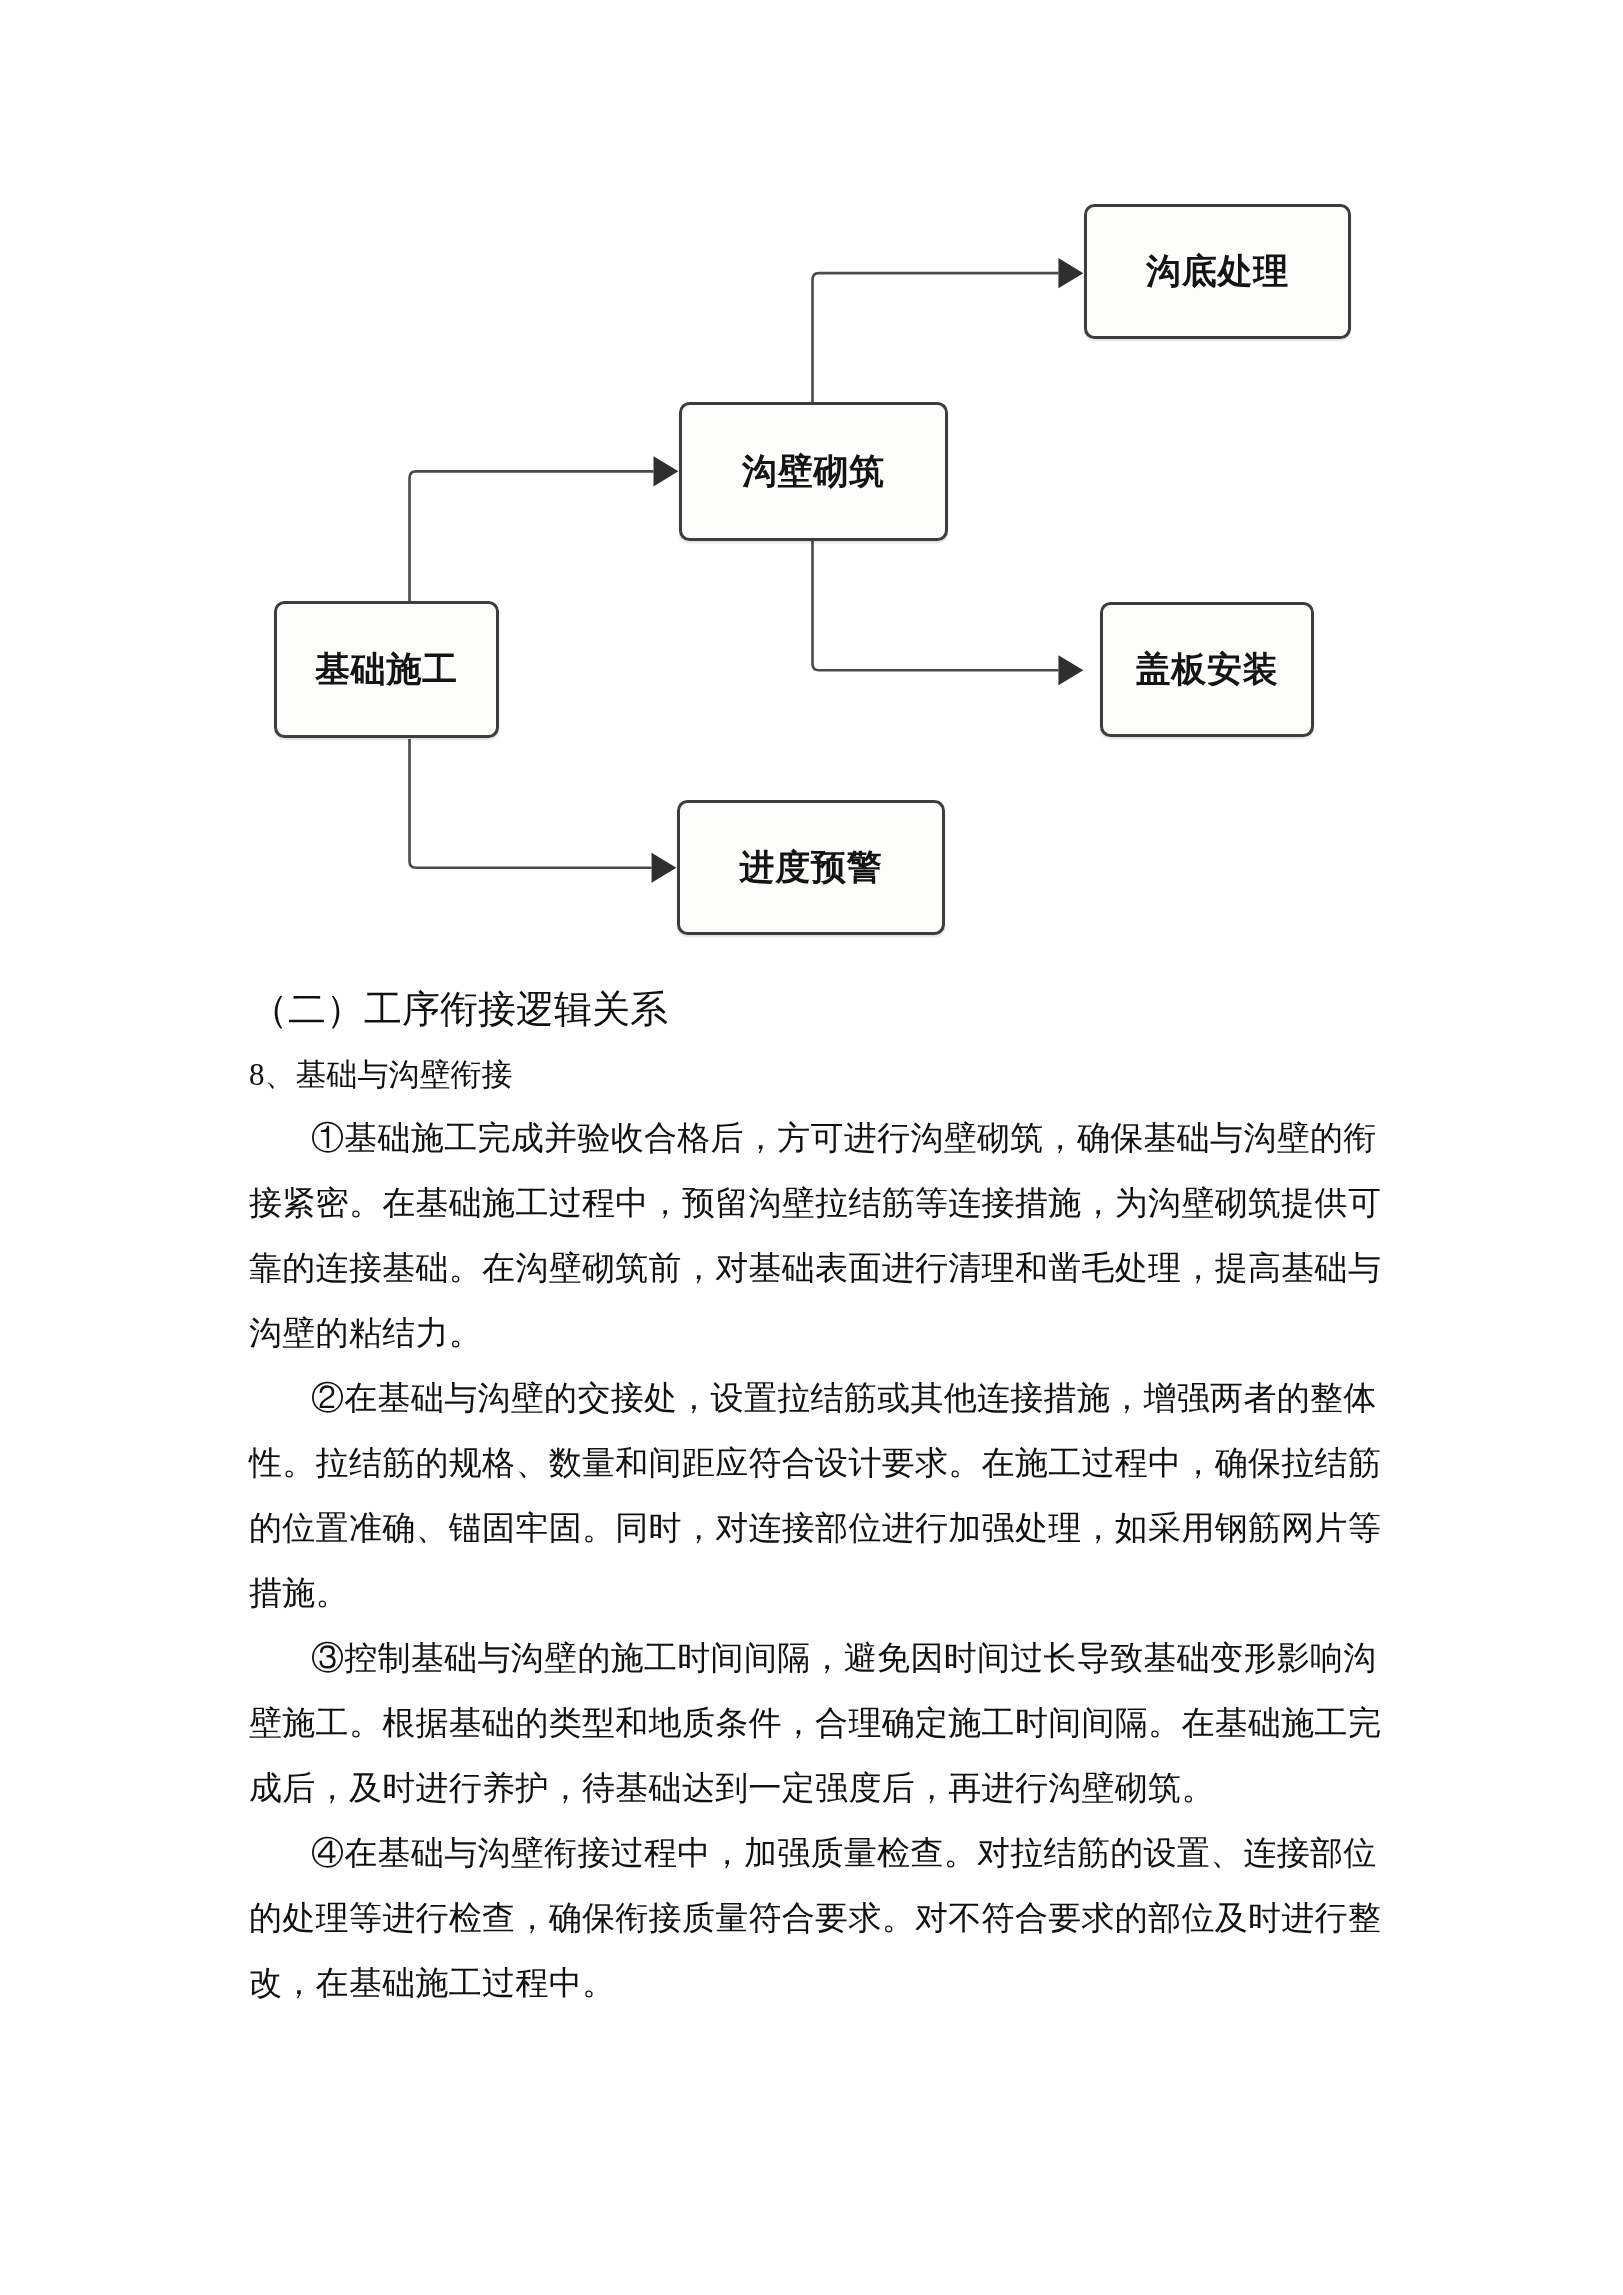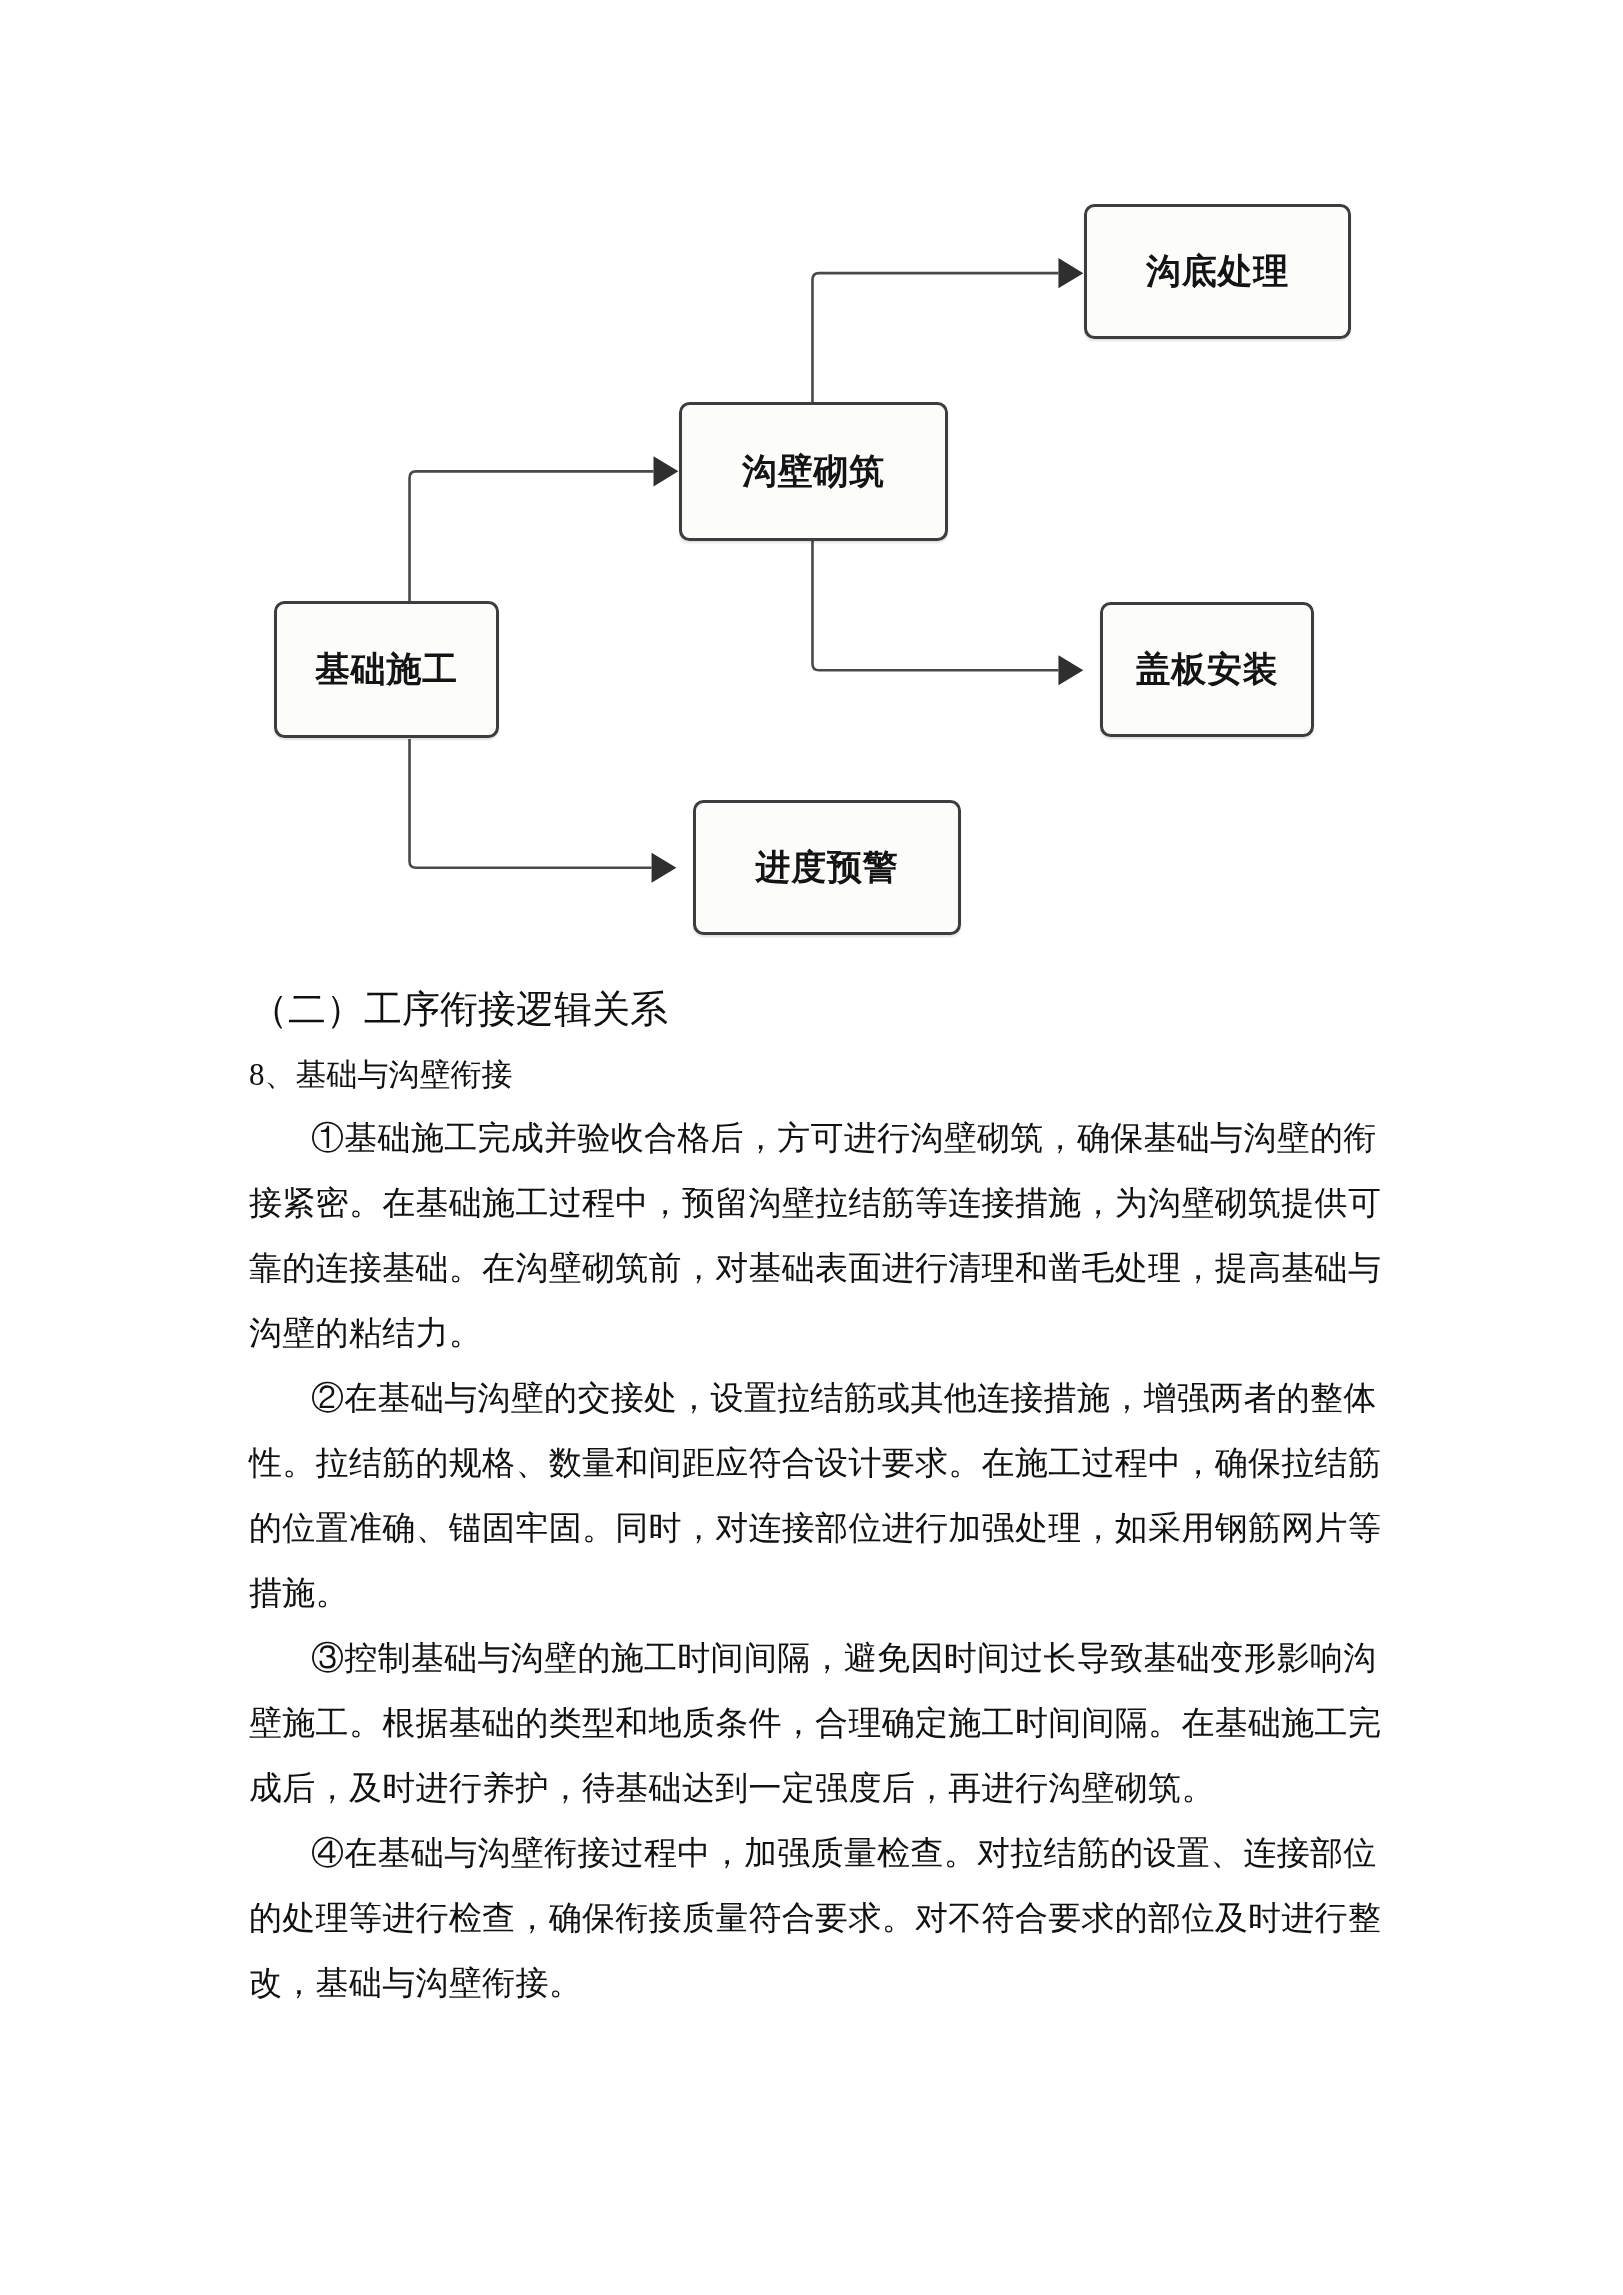--- a/index.html
+++ b/index.html
@@ -79,21 +79,21 @@
     </div>
 
     <div class="node" style="left:274px;top:601px;width:225px;height:137px;">
       <span class="node-label">基础施工</span>
     </div>
 
     <div class="node" style="left:1100px;top:602px;width:214px;height:135px;">
       <span class="node-label">盖板安装</span>
     </div>
 
-    <div class="node" style="left:677px;top:800px;width:268px;height:135px;margin-left:16px;">
+    <div class="node" style="left:677px;top:800px;width:268px;height:135px;">
       <span class="node-label">进度预警</span>
     </div>
   </div>
 
   <h2 class="heading">（二）工序衔接逻辑关系</h2>
 
   <h3 class="subheading">8、基础与沟壁衔接</h3>
 
   <div class="body-text">
 
@@ -106,17 +106,17 @@
     <div class="bl">性。拉结筋的规格、数量和间距应符合设计要求。在施工过程中，确保拉结筋</div>
     <div class="bl">的位置准确、锚固牢固。同时，对连接部位进行加强处理，如采用钢筋网片等</div>
     <div class="bl">措施。</div>
 
     <div class="bl first">③控制基础与沟壁的施工时间间隔，避免因时间过长导致基础变形影响沟</div>
     <div class="bl">壁施工。根据基础的类型和地质条件，合理确定施工时间间隔。在基础施工完</div>
     <div class="bl">成后，及时进行养护，待基础达到一定强度后，再进行沟壁砌筑。</div>
 
     <div class="bl first">④在基础与沟壁衔接过程中，加强质量检查。对拉结筋的设置、连接部位</div>
     <div class="bl">的处理等进行检查，确保衔接质量符合要求。对不符合要求的部位及时进行整</div>
-    <div class="bl">改，基础与沟壁衔接。</div>
+    <div class="bl">改，在基础施工过程中。</div>
   </div>
 
 </div>
 
 
 </body></html>

